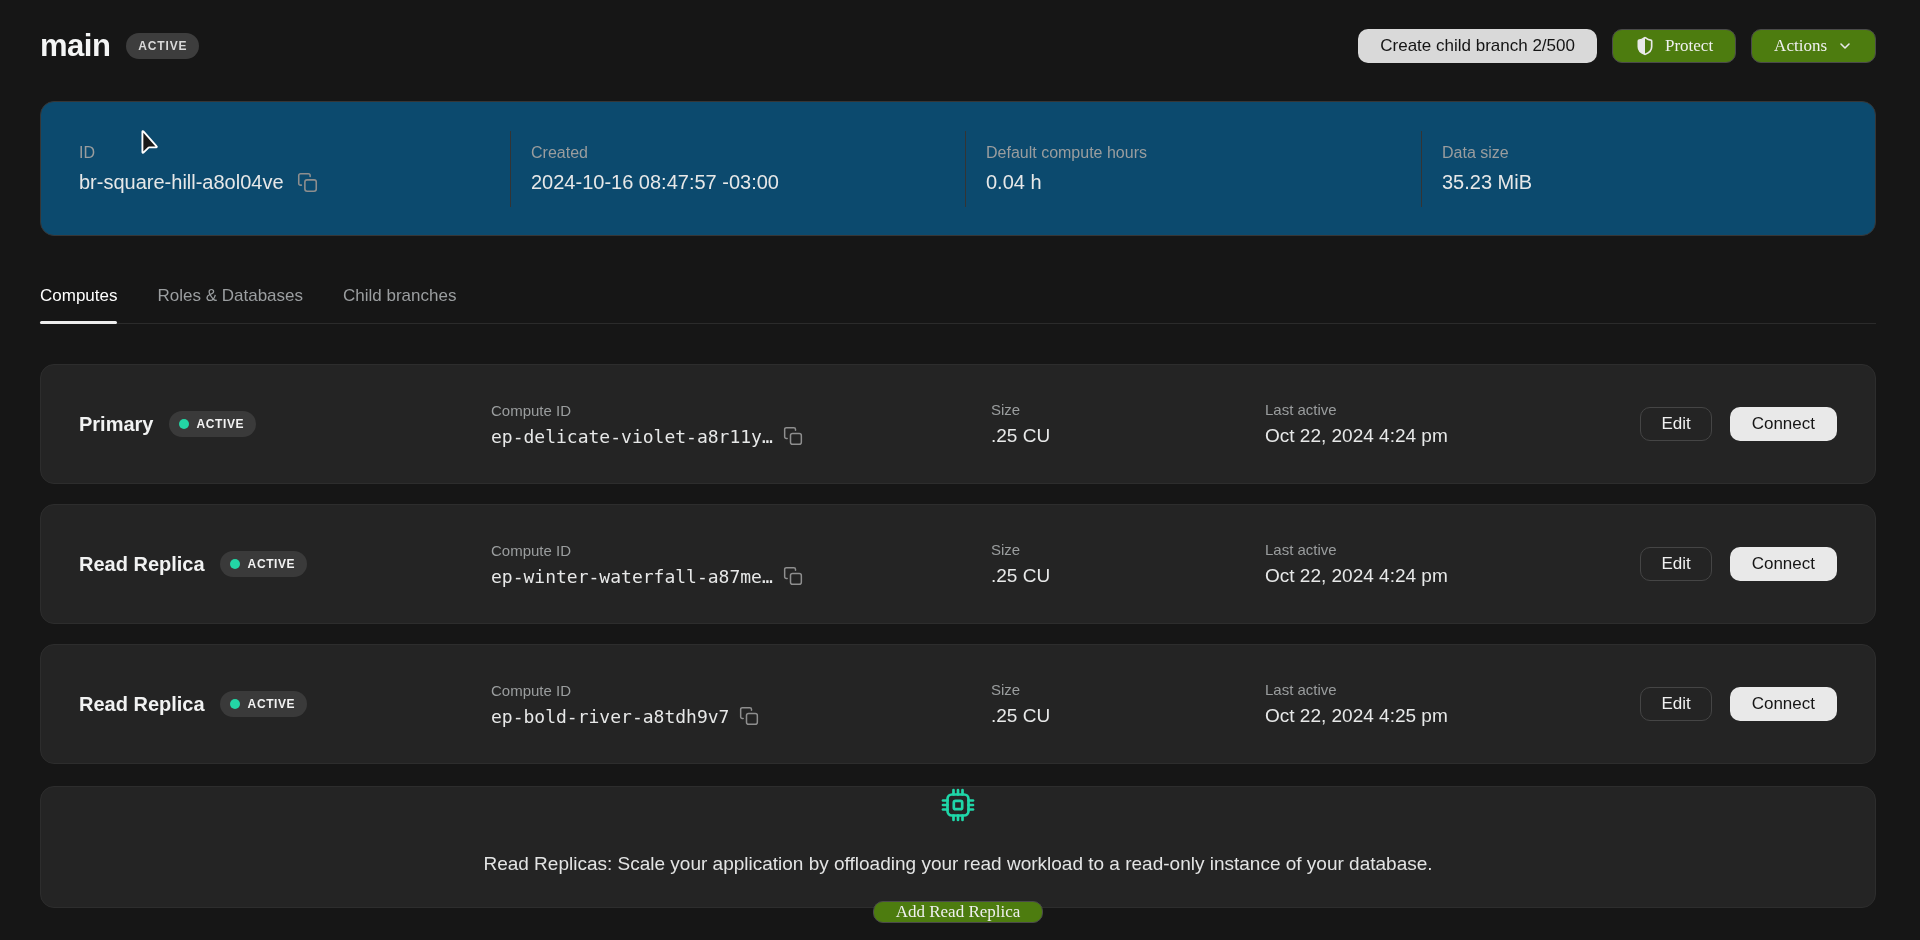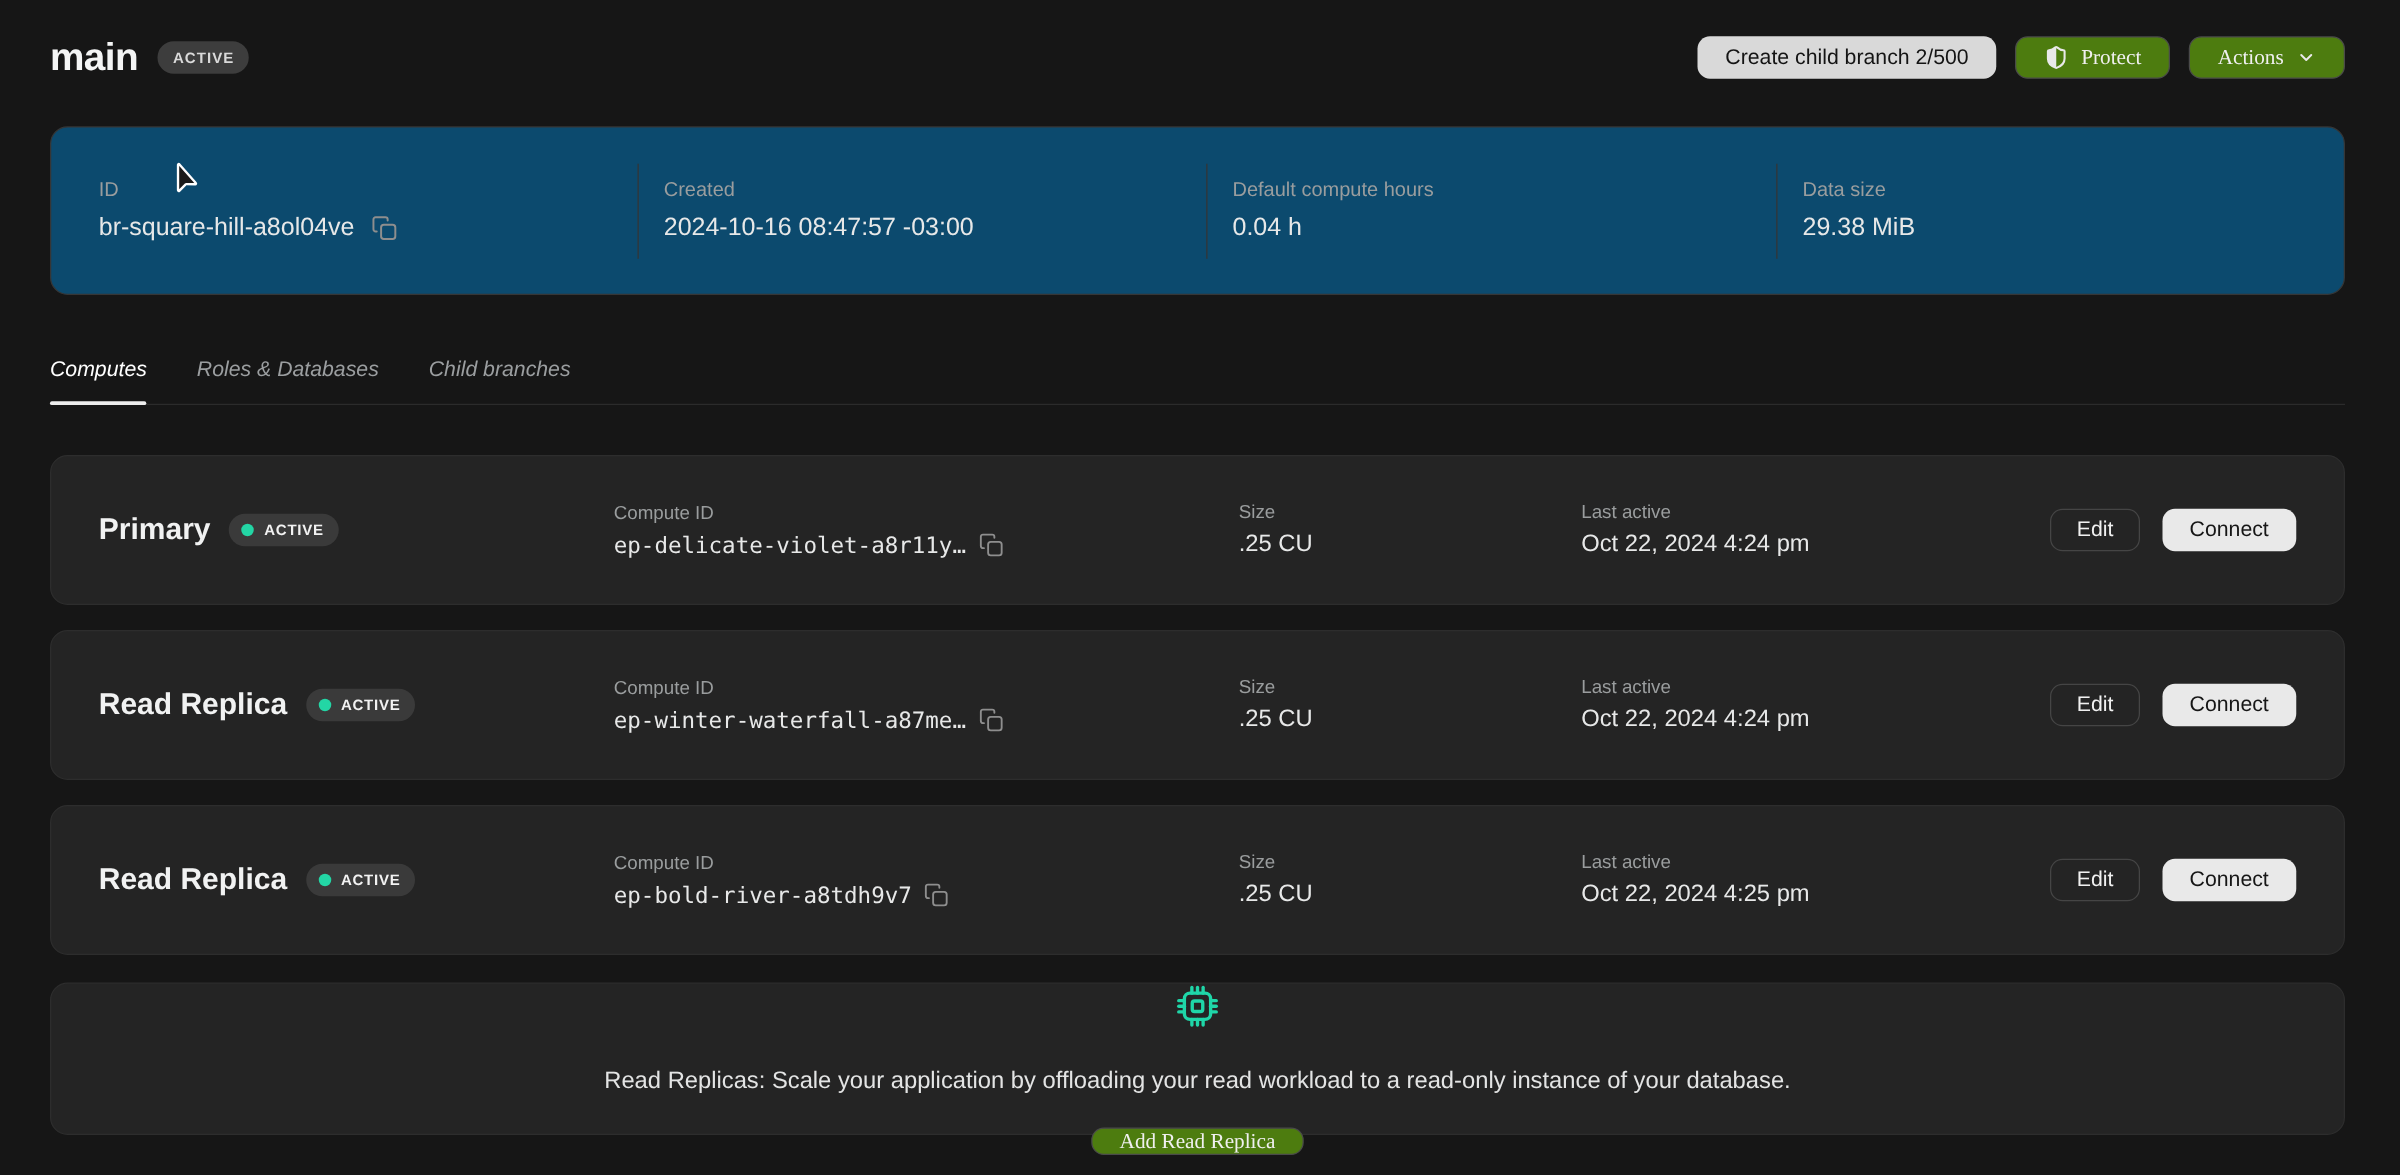--- a/index.html
+++ b/index.html
@@ -40,36 +40,36 @@
   .info-col + .info-col { border-left:1px solid #343434; }
   .info-col.c0 { width:469px; padding-left:38px; }
   .info-col.c1 { width:455px; }
   .info-col.c2 { width:456px; }
   .info-col.c3 { flex:1; }
   .info-label { font-size:16px; color:#9a9d9e; }
   .info-value { font-size:20px; color:#e7e8e8; margin-top:9px; display:flex; align-items:center; gap:13px; }
   .copy-btn { background:none; border:none; padding:0; cursor:pointer; display:inline-flex; }
 
   
-  .tabs { margin-top:50px; display:flex; gap:40px; border-bottom:1px solid #2b2b2b;font-style:italic; }
+  .tabs { margin-top:50px; display:flex; gap:40px; border-bottom:1px solid #2b2b2b; }
   .tab { font-size:17px; color:#9b9ea0; padding-bottom:17px; position:relative; cursor:pointer; }
   .tab.active { color:#ffffff; font-weight:500; }
   .tab.active::after {
     content:""; position:absolute; left:0; right:0; bottom:-1px; height:3px;
     background:#ededed; border-radius:2px;
   }
 
   
   .rows { margin-top:40px; }
   .compute-row {
     height:120px; background:#242424; border:1px solid #2d2d2d; border-radius:14px;
     display:flex; align-items:center; padding:0 38px; margin-bottom:20px;
   }
   .col-name { width:412px; display:flex; align-items:center; gap:15px; }
-  .row-name { font-size:24px; font-weight:600; color:#f1f2f2; }
+  .row-name { font-size:20px; font-weight:600; color:#f1f2f2; }
   .badge-active {
     background:#3a3a3a; border-radius:999px; padding:6px 12px 6px 10px;
     display:inline-flex; align-items:center; gap:8px;
     font-size:12px; font-weight:700; letter-spacing:.05em; color:#f2f2f2;
   }
   .status-dot { width:10px; height:10px; border-radius:50%; background:#23d6a5; }
   .col-compute { width:500px; }
   .col-size { width:274px; }
   .col-last { flex:1; }
   .cell-label { font-size:15px; color:#9a9d9e; }
@@ -147,21 +147,21 @@
     </div>
     <div class="info-col c2">
       <div class="info-label">Default compute hours</div>
       <div class="info-value">
           <span>0.04 h</span>
         </div>
     </div>
     <div class="info-col c3">
       <div class="info-label">Data size</div>
       <div class="info-value">
-          <span>29.38 MiB</span>
+          <span>35.23 MiB</span>
         </div>
     </div>
   </section>
 
   <nav class="tabs">
     <div class="tab active">Computes</div>
     <div class="tab">Roles &amp; Databases</div>
     <div class="tab">Child branches</div>
   </nav>
 

